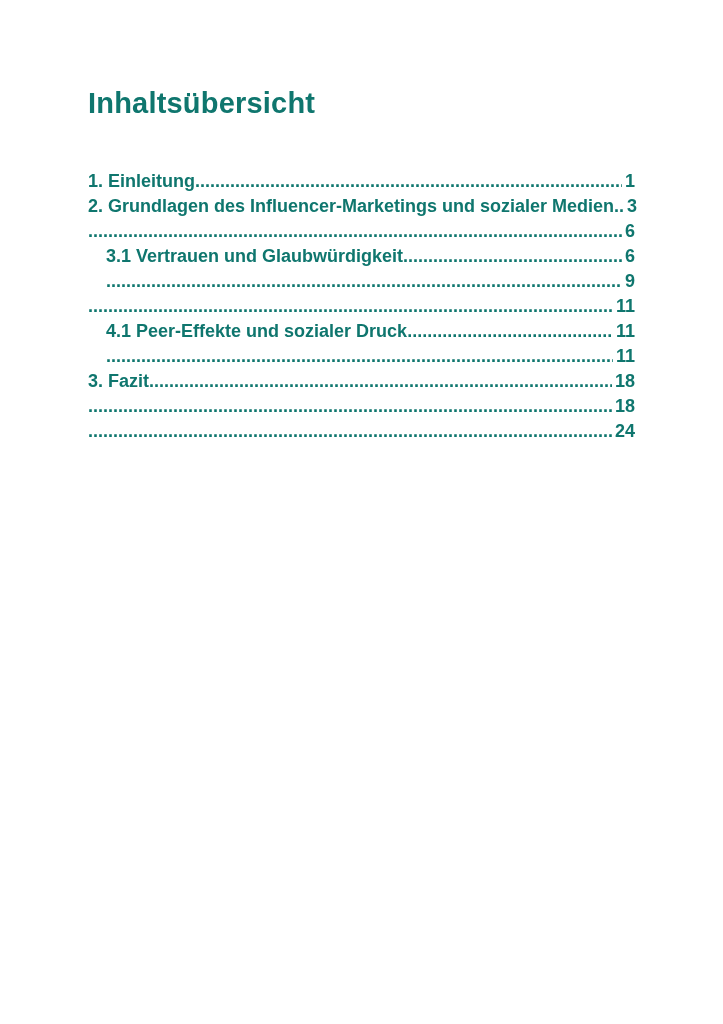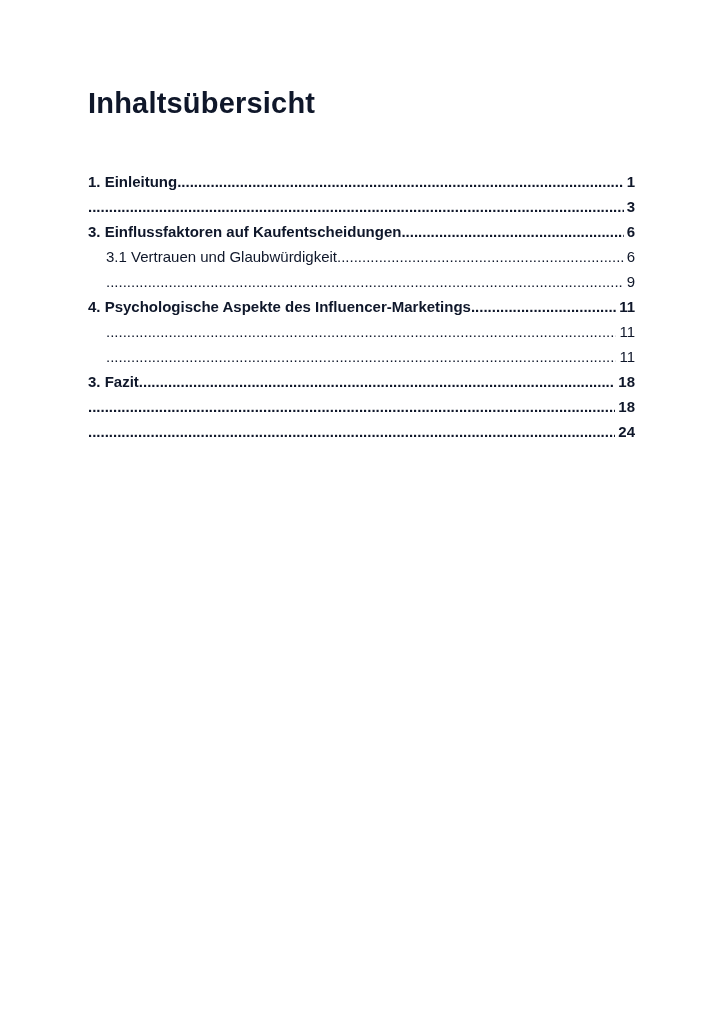--- a/index.html
+++ b/index.html
@@ -9,44 +9,44 @@
   }
   .page {
     position: relative;
     width: 723px;
     height: 1024px;
     background: #ffffff;
     box-sizing: border-box;
     padding: 0 88px;
     overflow: hidden;
     font-family: "Liberation Sans", sans-serif;
-    color: #0f172a;
+    color: #0f766e;
   }
   .doc-title {
     margin: 86px 0 0 0;
     font-size: 29px;
     line-height: 34px;
     font-weight: 700;
     letter-spacing: 0.2px;
   }
   .toc {
     margin-top: 49px;
   }
   .toc-row {
     display: flex;
     align-items: flex-start;
     line-height: 25px;
-    font-size: 15px;
+    font-size: 18px;
     white-space: nowrap;
   }
   .toc-row.lvl1 {
     font-weight: 700;
   }
   .toc-row.lvl2 {
-    font-weight: 400;
+    font-weight: 700;
     padding-left: 18px;
   }
   .toc-label {
     flex: 0 0 auto;
     white-space: nowrap;
   }
   .toc-dots {
     flex: 1 1 auto;
     overflow: hidden;
     white-space: nowrap;
@@ -64,43 +64,43 @@
 <div class="page">
   <h1 class="doc-title">Inhaltsübersicht</h1>
 
   <nav class="toc">
       <div class="toc-row lvl1">
     <span class="toc-label">1. Einleitung</span>
     <span class="toc-dots" aria-hidden="true">....................................................................................................................................................................................................................................................................</span>
     <span class="toc-page">1</span>
   </div>
       <div class="toc-row lvl1">
+    <span class="toc-label">2. Grundlagen des Influencer-Marketings und sozialer Medien</span>
     <span class="toc-dots" aria-hidden="true">....................................................................................................................................................................................................................................................................</span>
     <span class="toc-page">3</span>
   </div>
       <div class="toc-row lvl1">
-    <span class="toc-label">3. Einflussfaktoren auf Kaufentscheidungen</span>
     <span class="toc-dots" aria-hidden="true">....................................................................................................................................................................................................................................................................</span>
     <span class="toc-page">6</span>
   </div>
       <div class="toc-row lvl2">
     <span class="toc-label">3.1 Vertrauen und Glaubwürdigkeit</span>
     <span class="toc-dots" aria-hidden="true">....................................................................................................................................................................................................................................................................</span>
     <span class="toc-page">6</span>
   </div>
       <div class="toc-row lvl2">
     <span class="toc-dots" aria-hidden="true">....................................................................................................................................................................................................................................................................</span>
     <span class="toc-page">9</span>
   </div>
       <div class="toc-row lvl1">
-    <span class="toc-label">4. Psychologische Aspekte des Influencer-Marketings</span>
     <span class="toc-dots" aria-hidden="true">....................................................................................................................................................................................................................................................................</span>
     <span class="toc-page">11</span>
   </div>
       <div class="toc-row lvl2">
+    <span class="toc-label">4.1 Peer-Effekte und sozialer Druck</span>
     <span class="toc-dots" aria-hidden="true">....................................................................................................................................................................................................................................................................</span>
     <span class="toc-page">11</span>
   </div>
       <div class="toc-row lvl2">
     <span class="toc-dots" aria-hidden="true">....................................................................................................................................................................................................................................................................</span>
     <span class="toc-page">11</span>
   </div>
       <div class="toc-row lvl1">
     <span class="toc-label">3. Fazit</span>
     <span class="toc-dots" aria-hidden="true">....................................................................................................................................................................................................................................................................</span>

